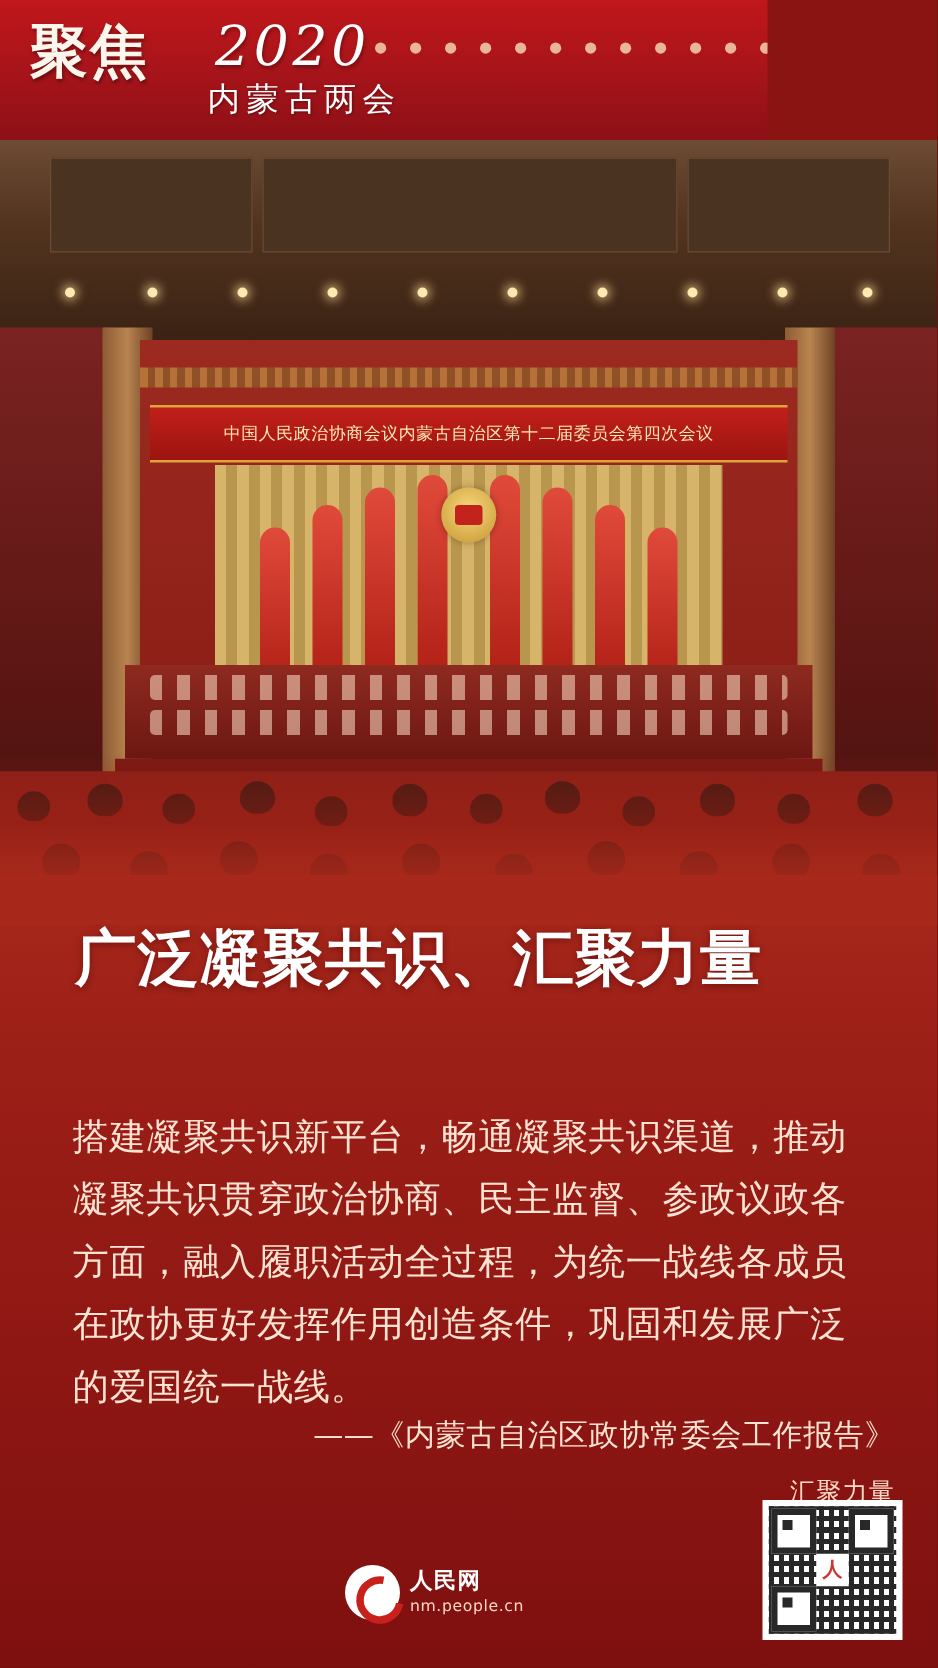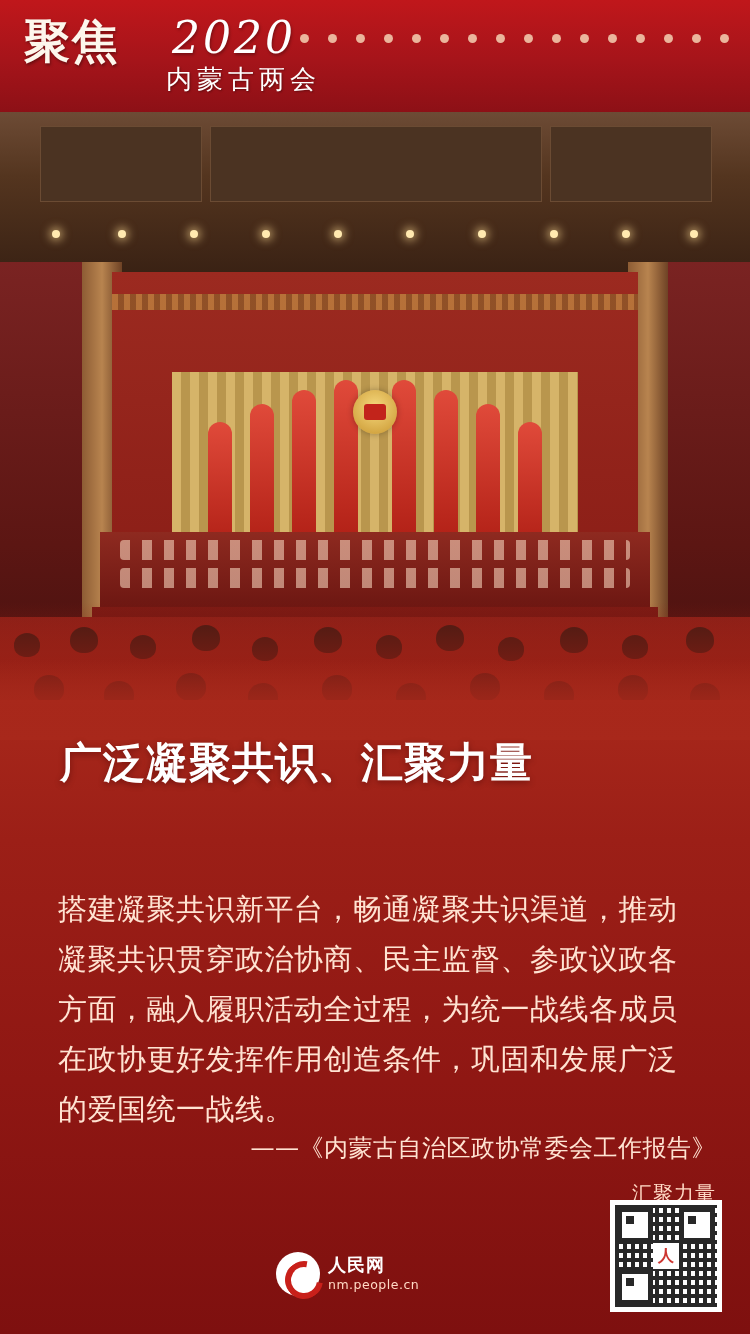--- a/index.html
+++ b/index.html
@@ -15,21 +15,21 @@
     width: 750px;
     height: 1334px;
     overflow: hidden;
     background: #8a1411;
   }
 
   
   .top-banner {
     position: absolute;
     left: 0; top: 0;
-    width: 750px; height: 112px;
+    width: 614px; height: 112px;
     background: linear-gradient(180deg, #c0171b 0%, #a5141a 55%, #8d1016 100%);
     overflow: hidden;
   }
   .dotline {
     position: absolute;
     top: 34px; left: 300px;
     width: 450px; height: 14px;
   }
   .dotline i {
     position: absolute;
@@ -205,21 +205,21 @@
     position: absolute; left: 0; top: -40px; width: 750px; height: 80px;
     background: linear-gradient(180deg, rgba(168,40,27,0), rgba(168,40,27,1));
   }
   .headline {
     position: absolute;
     left: 60px; top: 35px;
     width: 660px;
     color: #ffffff;
     font-family: "DejaVu Sans", sans-serif;
     font-weight: bold;
-    font-size: 42px;
+    font-size: 49px;
     line-height: 1.32;
     letter-spacing: 1px;
     text-shadow: 0 2px 6px rgba(60,0,0,.45);
   }
   .headline .l2 { display: block; margin-left: 4px; }
 
   .body-text {
     position: absolute;
     left: 58px; top: 185px;
     width: 640px;
@@ -369,20 +369,23 @@
         <i style="left:690px"></i>
     </div>
 
     <div class="wall-left"></div>
     <div class="wall-right"></div>
     <div class="pillar l"></div>
     <div class="pillar r"></div>
 
     <div class="stage">
       <div class="stage-top-band"></div>
+      <div class="banner-red">
+        <span>中国人民政治协商会议内蒙古自治区第十二届委员会第四次会议</span>
+      </div>
       <div class="curtain">
         <div class="drape" style="left:36px;  height:150px;"></div>
         <div class="drape" style="left:78px;  height:168px;"></div>
         <div class="drape" style="left:120px; height:182px;"></div>
         <div class="drape" style="left:162px; height:192px;"></div>
         <div class="drape" style="right:162px; height:192px;"></div>
         <div class="drape" style="right:120px; height:182px;"></div>
         <div class="drape" style="right:78px;  height:168px;"></div>
         <div class="drape" style="right:36px;  height:150px;"></div>
       </div>

